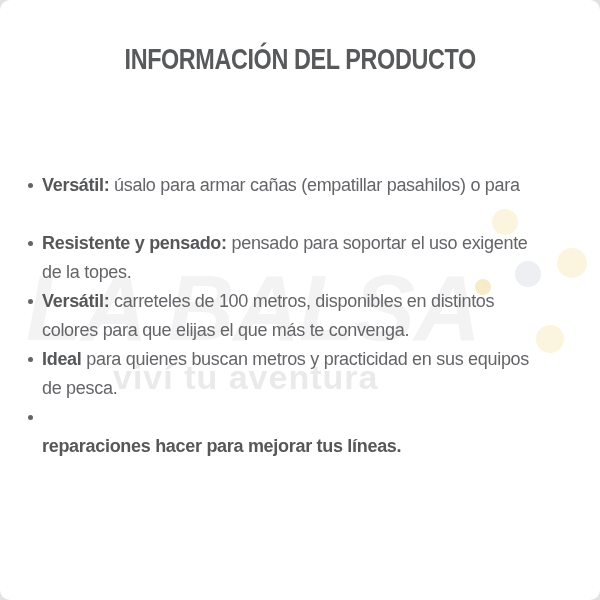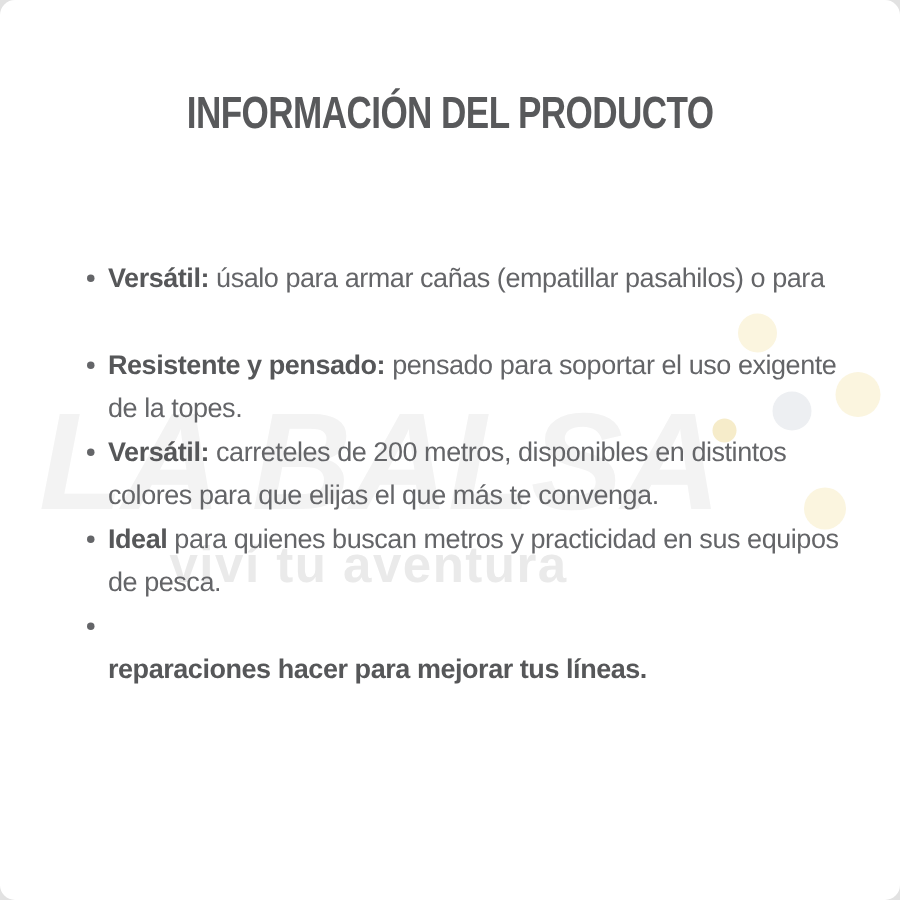--- a/index.html
+++ b/index.html
@@ -57,38 +57,38 @@
     z-index:1;
   }
   .dot-a{left:492px;top:209px;width:26px;height:26px;background:var(--dot-cream);}
   .dot-b{left:557px;top:248px;width:30px;height:30px;background:var(--dot-cream);}
   .dot-c{left:515px;top:261px;width:26px;height:26px;background:var(--dot-gray);}
   .dot-d{left:475px;top:279px;width:16px;height:16px;background:var(--dot-yellow);}
   .dot-e{left:536px;top:325px;width:28px;height:28px;background:var(--dot-cream);}
   
   .title{
     position:absolute;
-    left:0;top:56px;
+    left:0;top:40px;
     width:600px;
     text-align:center;
     z-index:2;
   }
   .title span{
     display:inline-block;
     font-size:30px;
     font-weight:bold;
     letter-spacing:-0.5px;
     color:var(--title-text);
     transform:scaleX(0.78);
     transform-origin:center;
     white-space:nowrap;
   }
   .list{
     position:absolute;
-    left:72px;top:171px;
+    left:42px;top:171px;
     list-style:none;
     z-index:2;
   }
   .item{
     position:relative;
     font-size:18px;
     letter-spacing:-0.3px;
     line-height:29px;
     height:58px;
     color:var(--body-text);
@@ -125,21 +125,21 @@
   <ul class="list">
     <li class="item">
       <span class="b">Versátil:</span><span> úsalo para armar cañas (empatillar pasahilos) o para</span><br>
       <span class="b"></span>
     </li>
     <li class="item">
       <span class="b">Resistente y pensado:</span><span> pensado para soportar el uso exigente</span><br>
       <span class="b"></span><span>de la topes.</span>
     </li>
     <li class="item">
-      <span class="b">Versátil:</span><span> carreteles de 200 metros, disponibles en distintos</span><br>
+      <span class="b">Versátil:</span><span> carreteles de 100 metros, disponibles en distintos</span><br>
       <span class="b"></span><span>colores para que elijas el que más te convenga.</span>
     </li>
     <li class="item">
       <span class="b">Ideal</span><span> para quienes buscan metros y practicidad en sus equipos</span><br>
       <span class="b"></span><span>de pesca.</span>
     </li>
     <li class="item">
       <span></span><br>
       <span class="b">reparaciones hacer para mejorar tus líneas.</span><span></span>
     </li>

